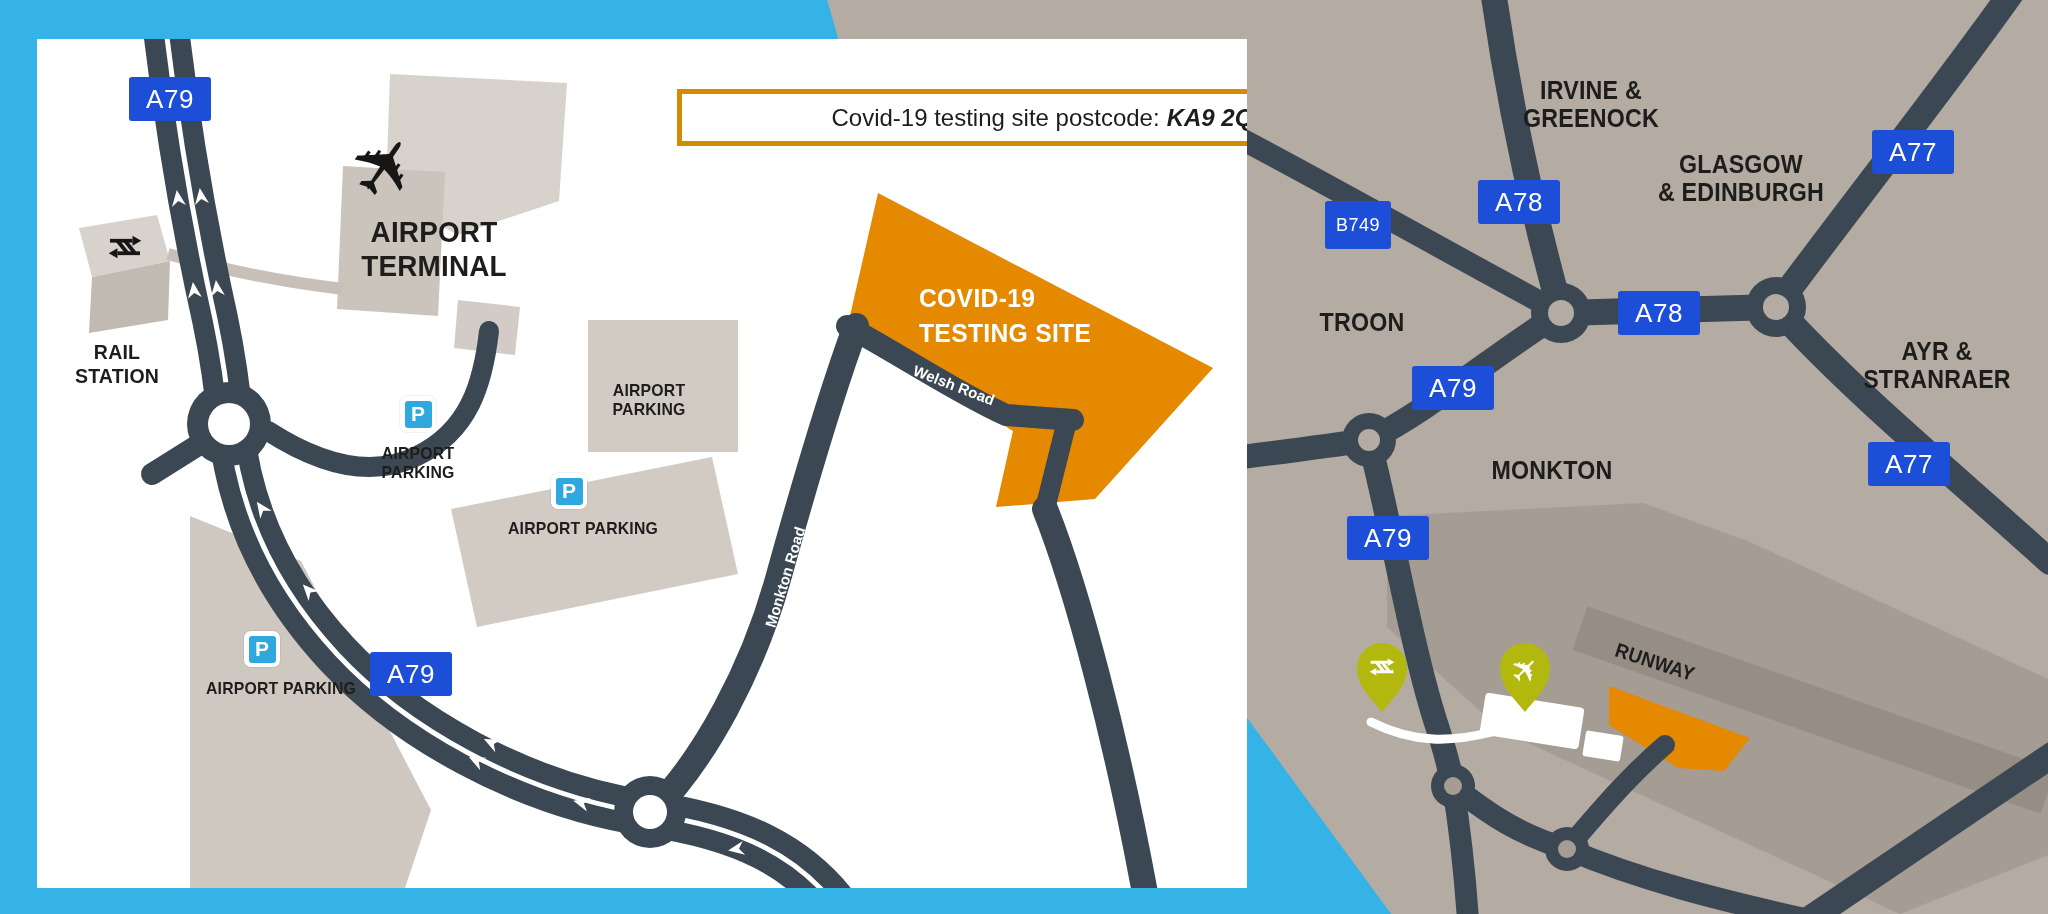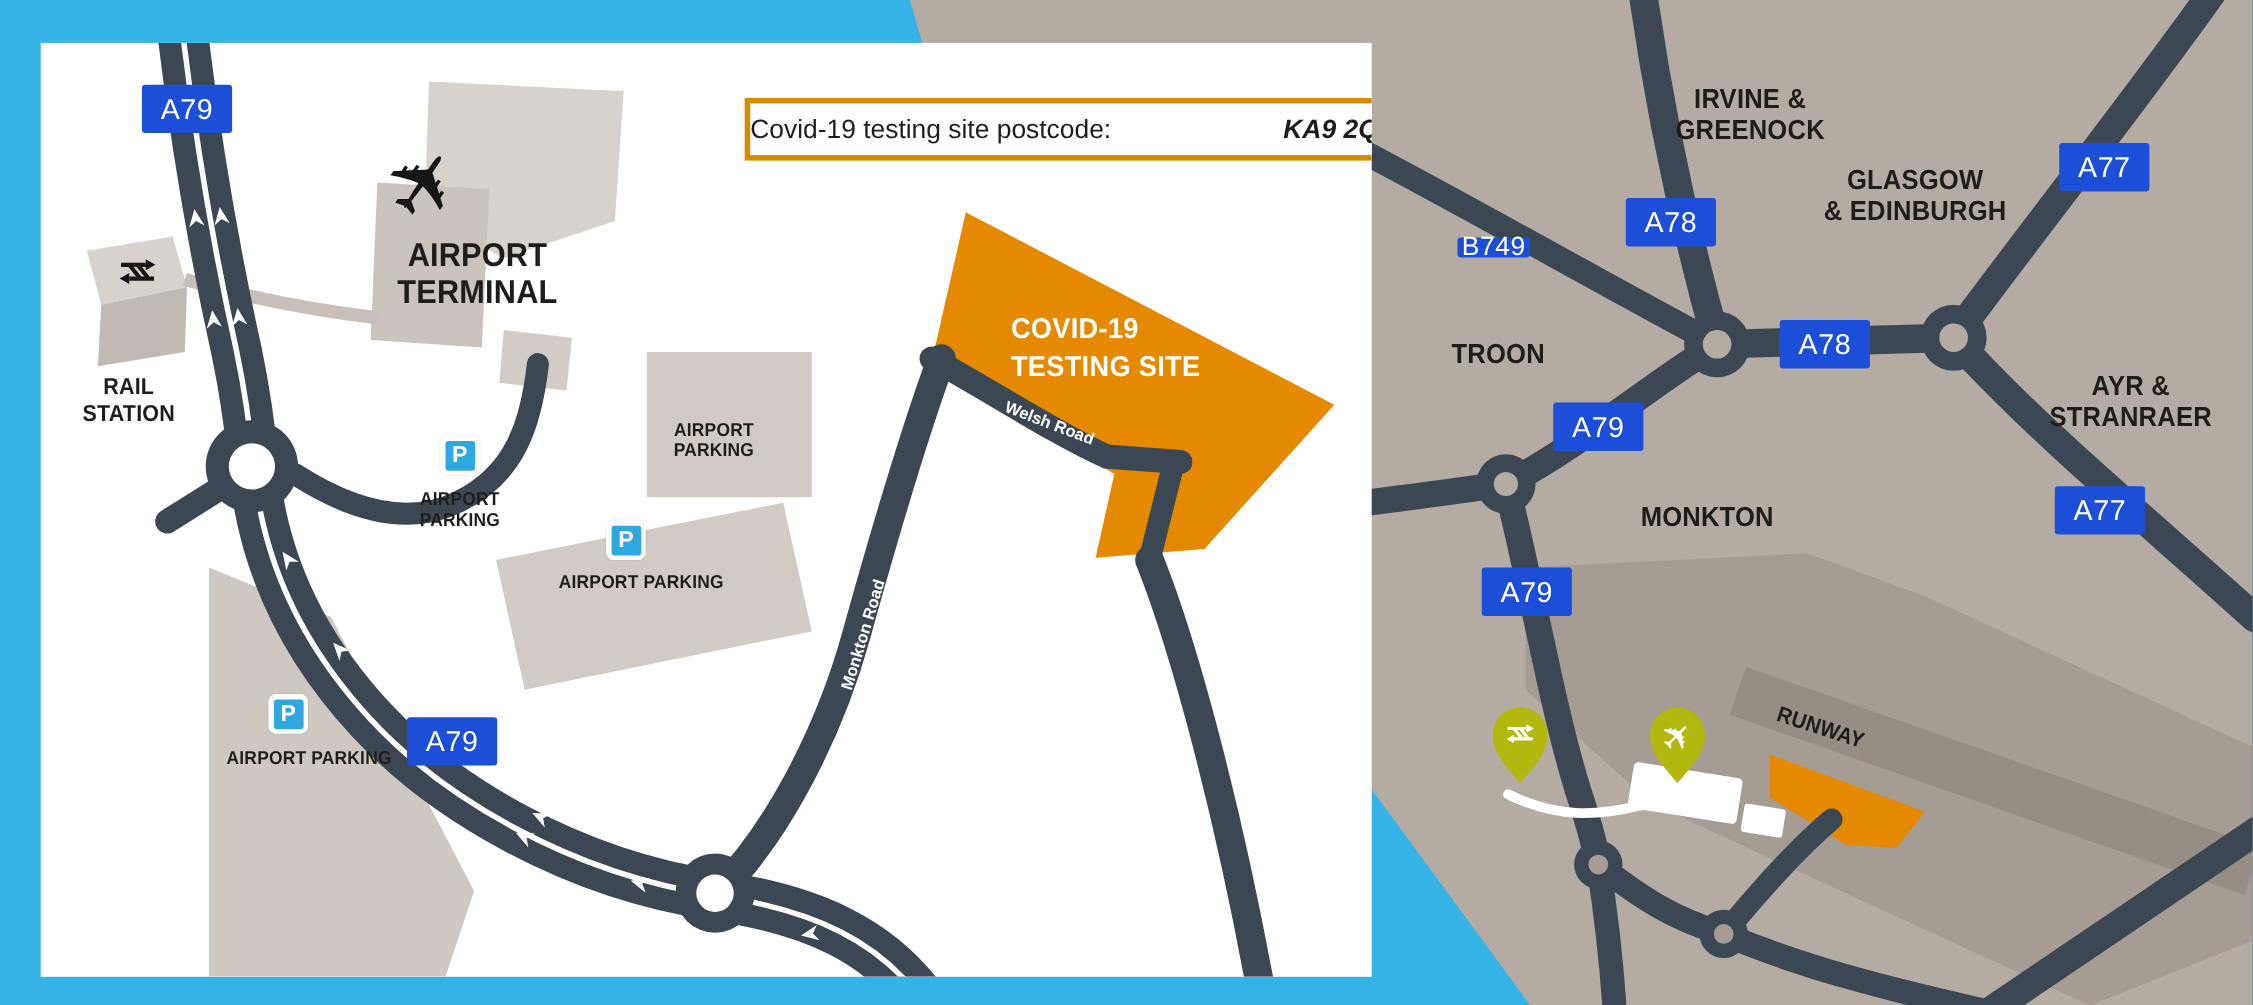--- a/index.html
+++ b/index.html
@@ -17,31 +17,31 @@
     color:#1d1d1b;font-weight:700;text-align:center;line-height:1.12;
     white-space:nowrap;letter-spacing:.2px;
   }
   .badge{
     position:absolute;transform:translate(-50%,-50%);
     background:#1d4ed8;color:#fff;font-weight:400;
     display:flex;align-items:center;justify-content:center;
     border-radius:3px;letter-spacing:.5px;
   }
   .badge.big{width:82px;height:44px;font-size:26px;}
-  .badge.small{width:66px;height:18px;font-size:24px;}
+  .badge.small{width:66px;height:48px;font-size:18px;}
   
   .inset{
     position:absolute;left:37px;top:39px;width:1210px;height:849px;
     background:#ffffff;overflow:hidden;
   }
   .inset svg{position:absolute;left:0;top:0;}
   .postcode-box{
     position:absolute;left:640px;top:50px;width:596px;height:57px;
     background:#fff;border:5px solid #D68A00;box-sizing:border-box;
-    display:flex;align-items:center;justify-content:space-between;
+    display:flex;align-items:center;justify-content:flex-end;
     font-size:24px;color:#1d1d1b;white-space:nowrap;
   }
   .postcode-box strong{font-weight:700;margin-left:7px;font-style:italic;}
   .p-icon{
     position:absolute;width:36px;height:36px;background:#fff;border-radius:7px;
     transform:translate(-50%,-50%);
     display:flex;align-items:center;justify-content:center;
     box-shadow:0 0 0 1px rgba(0,0,0,.05);
   }
   .p-icon .p-inner{

